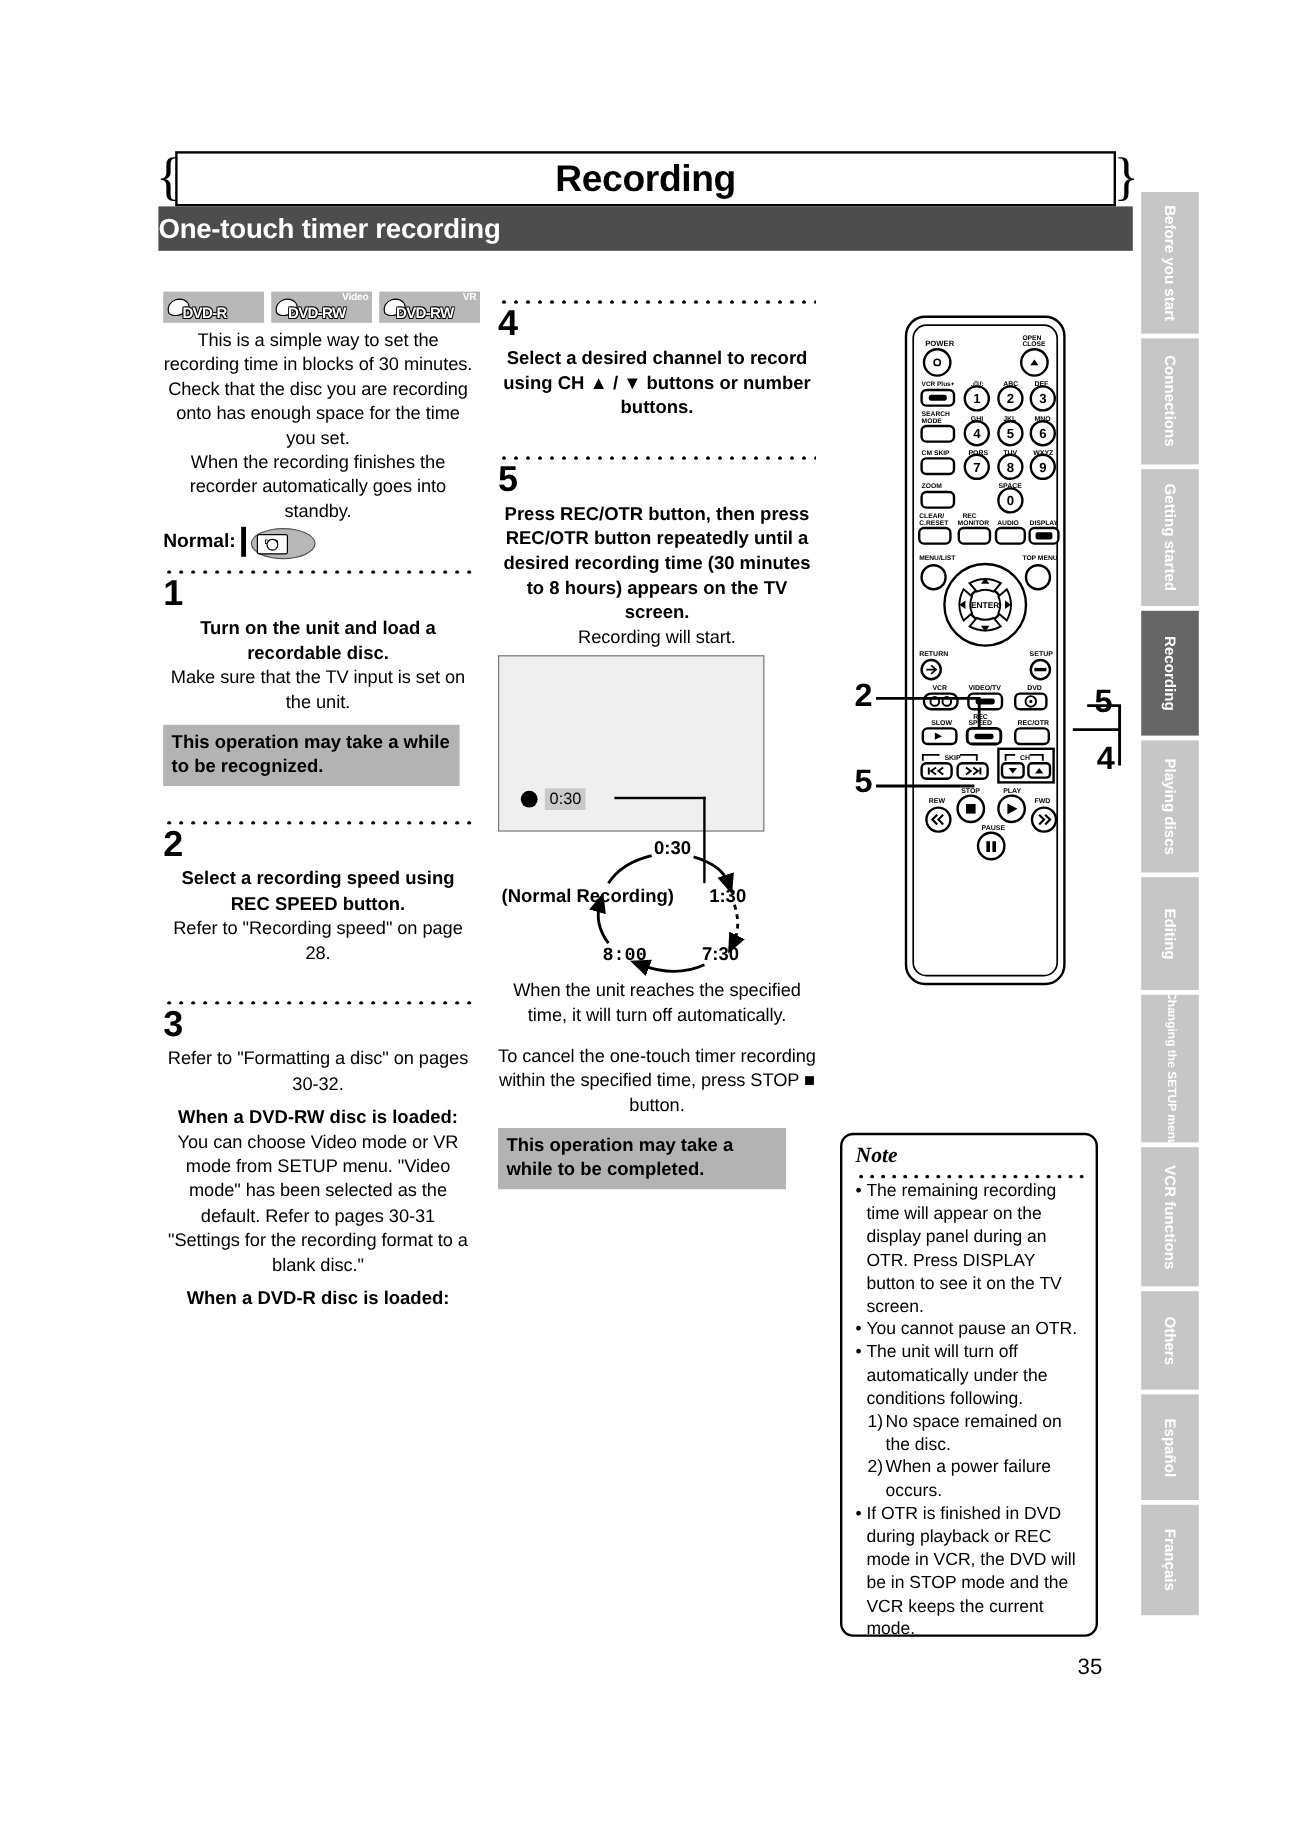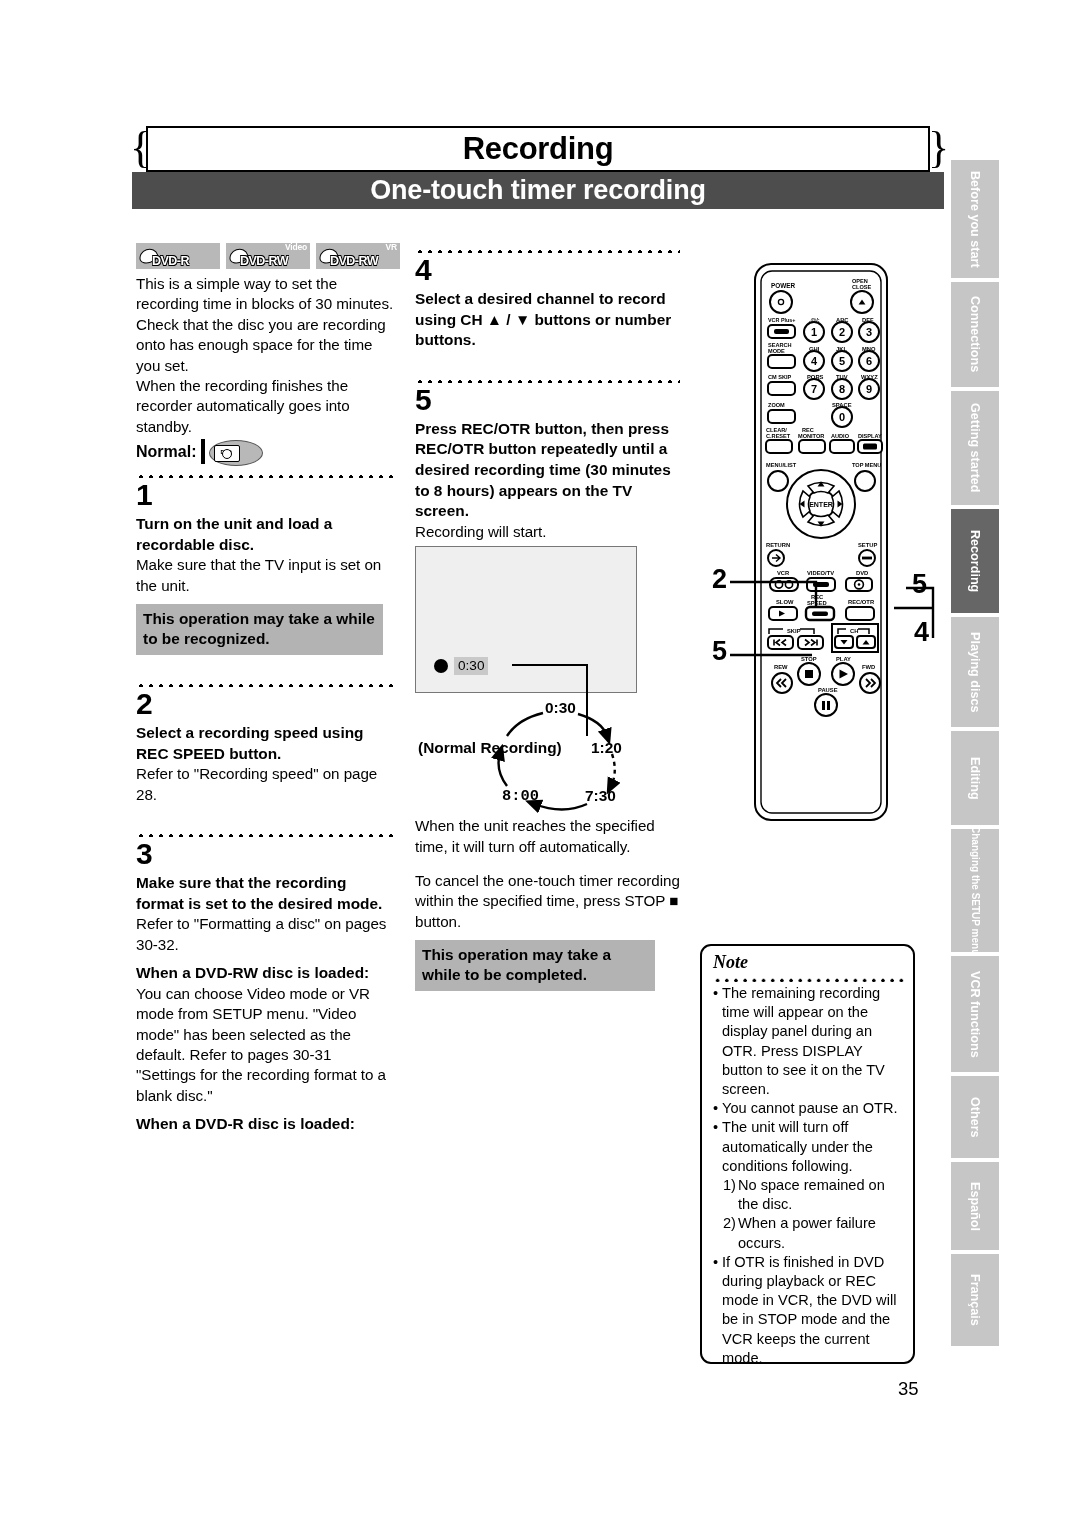--- a/index.html
+++ b/index.html
@@ -54,37 +54,36 @@
   .brace.left  { left: -2px; }
   .brace.right { right: -2px; }
 
   
   .section-bar {
     position: absolute;
     left: 132px; top: 172px;
     width: 812px; height: 37px;
     background: #4d4d4d;
     color: #ffffff;
-    font-size: 27px;
+    font-size: 23px;
     font-weight: bold;
-    text-align: center;
     line-height: 37px;
     letter-spacing: -0.2px;
   }
 
   
   .col {
     position: absolute;
     font-size: 15.2px;
     line-height: 20.5px;
   }
   #col-left   { left: 136px; top: 243px; width: 258px; }
   #col-mid    { left: 415px; top: 243px; width: 265px; }
 
-  p { margin: 0 0 0 0; }
+  p { margin: 0 0 0 0; text-align: center; }
   .body-text { font-size: 15.2px; line-height: 20.4px; letter-spacing: -0.05px;}
   .gap { height: 14px; }
   .gap-s { height: 8px; }
   .gap-l { height: 22px; }
 
   .bold-lead {
     font-weight: bold;
     font-size: 15.4px;
     line-height: 20.6px;
   }
@@ -390,21 +389,20 @@
 
     <div class="gap-l"></div>
     <div class="dots"></div>
     <div class="step-num">2</div>
     <p class="bold-lead">Select a recording speed using REC SPEED button.</p>
     <p class="body-text">Refer to "Recording speed" on page 28.</p>
 
     <div class="gap-l"></div>
     <div class="dots"></div>
     <div class="step-num">3</div>
-    <p class="bold-lead">Make sure that the recording format is set to the desired mode.</p>
     <p class="body-text">Refer to "Formatting a disc" on pages 30-32.</p>
     <div class="gap-s"></div>
     <p class="bold-lead">When a DVD-RW disc is loaded:</p>
     <p class="body-text">You can choose Video mode or VR mode from SETUP menu. "Video mode" has been selected as the default. Refer to pages 30-31 "Settings for the recording format to a blank disc."</p>
     <div class="gap-s"></div>
     <p class="bold-lead">When a DVD-R disc is loaded:</p>
   </div>
 
   <div class="col" id="col-mid">
     <div class="dots"></div>
@@ -441,21 +439,21 @@
 
         <path d="M 197,56 Q 203,74 196,88" fill="none" stroke="#000" stroke-width="2.4" stroke-dasharray="4,4" marker-end="url(#ah)"></path>
 
         <path d="M 172,106 Q 148,117 119,106" fill="none" stroke="#000" stroke-width="2.4" marker-end="url(#ah)"></path>
 
         <path d="M 92,88 Q 80,72 85,55" fill="none" stroke="#000" stroke-width="2.4" marker-end="url(#ah)"></path>
 
         <path d="M 92,38 Q 103,21 128,15" fill="none" stroke="#000" stroke-width="2.4"></path>
       </svg>
       <div class="cyc-label cyc-top">0:30</div>
-      <div class="cyc-label cyc-right">1:20</div>
+      <div class="cyc-label cyc-right">1:30</div>
       <div class="cyc-label cyc-br">7:30</div>
       <div class="cyc-label cyc-bl">8:00</div>
       <div class="cyc-label cyc-left">(Normal Recording)</div>
     </div>
 
     <p class="body-text">When the unit reaches the specified time, it will turn off automatically.</p>
     <div class="gap"></div>
     <p class="body-text">To cancel the one-touch timer recording within the specified time, press STOP ■ button.</p>
     <div class="gap-s"></div>
     <div class="grey-box" style="width:240px;">This operation may take a while to be completed.</div>

